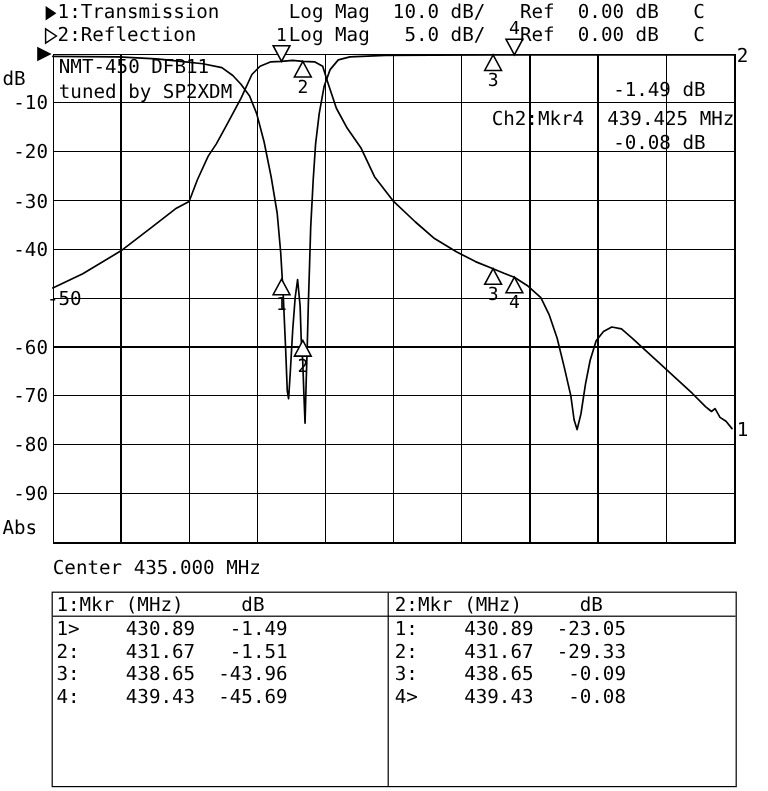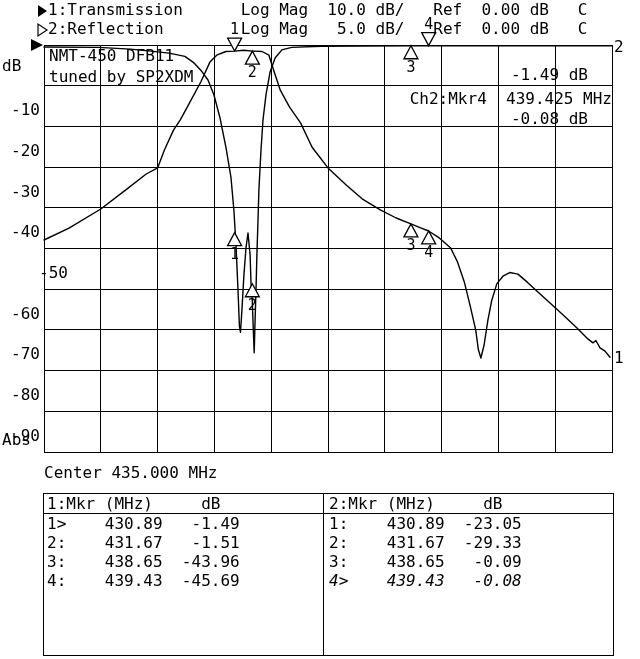--- a/index.html
+++ b/index.html
@@ -1,20 +1,20 @@
 <!DOCTYPE html>
 <html><head>
 <meta charset="utf-8">
 <style>
   html,body{margin:0;padding:0;background:#fff;}
   #screen{position:relative;width:640px;height:659px;background:#fff;color:#000;
           font-family:"DejaVu Sans Mono","Liberation Mono",monospace;font-size:16px;overflow:hidden;}
   .t{position:absolute;white-space:pre;line-height:19px;}
   .r{left:0;text-align:right;}
-  .tick{left:0;width:40px;text-align:right;margin-top:24px;}
+  .tick{left:0;width:40px;text-align:right;}
   #plot-svg{position:absolute;left:0;top:0;z-index:1;}
   .txt-layer{z-index:2;}
   #mtable{position:absolute;left:43px;top:493px;width:571px;height:163px;
           border:1px solid #000;box-sizing:border-box;z-index:2;}
   #mtable .vdiv{position:absolute;left:279px;top:0;bottom:0;width:1px;background:#000;}
   #mtable .hline{position:absolute;left:0;right:0;top:19px;height:1px;background:#000;}
 </style>
 </head>
 <body>
 
@@ -97,14 +97,14 @@
     <div class="t txt-layer r" style="width: 588px; top: 65px;">-1.49 dB</div>
     <div class="t txt-layer r" style="width: 612px; top: 89px;">Ch2:Mkr4  439.425 MHz</div>
     <div class="t txt-layer r" style="width: 588px; top: 109px;">-0.08 dB</div>
     <div class="t txt-layer" style="left: 47px; top: 514px;">1&gt;    430.89   -1.49</div>
     <div class="t txt-layer" style="left: 47px; top: 533px;">2:    431.67   -1.51</div>
     <div class="t txt-layer" style="left: 47px; top: 552px;">3:    438.65  -43.96</div>
     <div class="t txt-layer" style="left: 47px; top: 571px;">4:    439.43  -45.69</div>
     <div class="t txt-layer" style="left: 329px; top: 514px;">1:    430.89  -23.05</div>
     <div class="t txt-layer" style="left: 329px; top: 533px;">2:    431.67  -29.33</div>
     <div class="t txt-layer" style="left: 329px; top: 552px;">3:    438.65   -0.09</div>
-    <div class="t txt-layer" style="left: 329px; top: 571px; font-style: italic;">4&gt;    439.43   -0.08</div>
+    <div class="t txt-layer" style="left: 329px; top: 571px;">4&gt;    439.43   -0.08</div>
   </div>
 
 </body></html>

